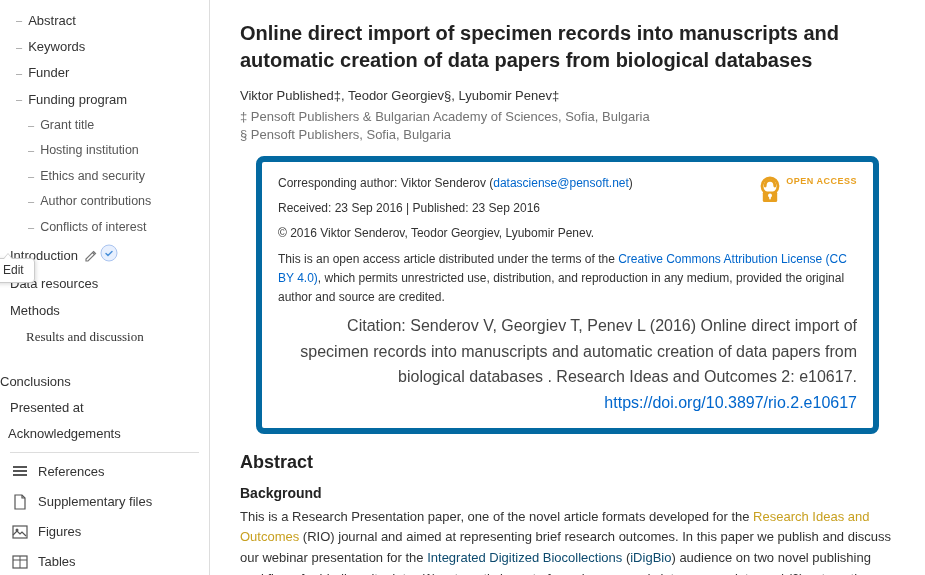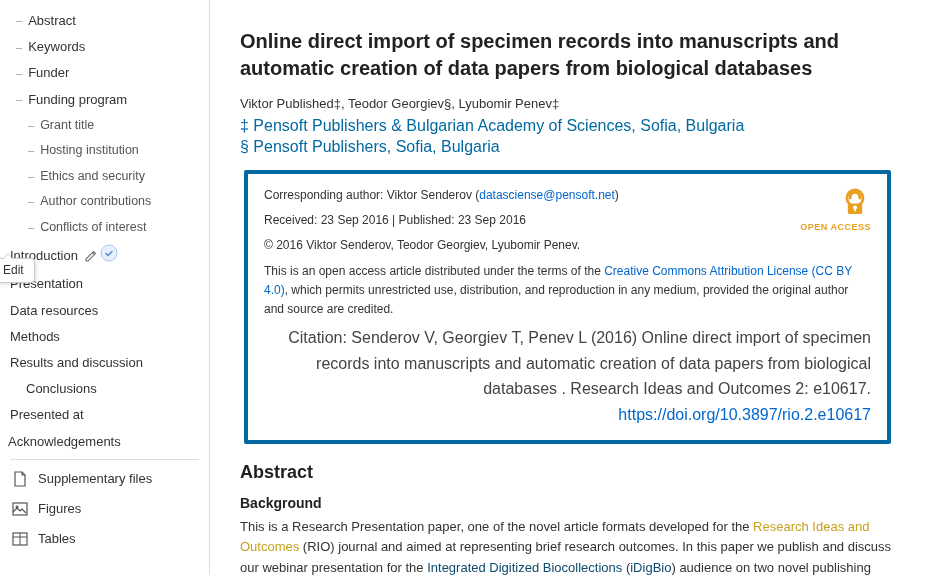--- a/index.html
+++ b/index.html
@@ -68,67 +68,67 @@
       display: flex;
       align-items: center;
       justify-content: center;
       flex-shrink: 0;
     }
 
     
     .main {
       flex: 1;
       overflow-y: auto;
-      padding: 28px 30px;
+      padding: 20px 30px;
     }
 
     .article-title {
       font-size: 20px;
       font-weight: bold;
       color: #222;
       line-height: 1.35;
       margin-bottom: 14px;
     }
 
     .authors {
       font-size: 13px;
       color: #333;
       margin-bottom: 6px;
     }
     .affiliation {
-      font-size: 16px;
-      color: #0369a1;
+      font-size: 13px;
+      color: #737373;
       margin-bottom: 3px;
     }
 
     
     .info-box {
-      border: 4px solid #0369a1;
-      border-radius: 2px;
+      border: 6px solid #0369a1;
+      border-radius: 8px;
       padding: 12px 16px;
-      margin: 14px 4px;
+      margin: 14px 16px;
       font-size: 12px;
       color: #333;
       line-height: 1.6;
       position: relative;
     }
     .info-box .corr-line { margin-bottom: 6px; }
     .info-box .dates-line { margin-bottom: 6px; }
     .info-box .copy-line { margin-bottom: 6px; }
     .info-box .license-line { margin-bottom: 6px; }
     .info-box .citation-line { font-size: 16px; color: #444; text-align: right; }
     .info-box a { color: #0066cc; text-decoration: none; }
 
     .open-access-badge {
       position: absolute;
       top: 12px;
       right: 16px;
       display: flex;
-      flex-direction: column;
-      align-items: flex-end;
+      flex-direction: row;
+      align-items: flex-start;
       font-size: 10px;
       color: #e8a020;
       font-weight: bold;
       text-transform: uppercase;
       letter-spacing: 0.5px;
     }
     .oa-icon {
       width: 32px;
       height: 32px;
       margin-bottom: 2px;
@@ -248,45 +248,52 @@
         
         <svg width="18" height="18" viewBox="0 0 18 18">
           <circle cx="9" cy="9" r="8" fill="#e8f0fe" stroke="#aac4f0" stroke-width="1"></circle>
           <path d="M6 9.5l2 2 4-4" stroke="#4a90d9" stroke-width="1.5" fill="none" stroke-linecap="round"></path>
         </svg>
       </span>
       <div class="edit-bubble">Edit</div>
     </div>
 
     <div class="sidebar-item" style="padding-left:10px;">
-      <span>Presentation</span>
-    </div>
-    <div class="sidebar-item" style="padding-left:10px;">
       <span>Data resources</span>
     </div>
     <div class="sidebar-item" style="padding-left:10px;">
       <span>Methods</span>
     </div>
-    <div class="sidebar-item" style="padding-left:10px;">
+    <div class="sidebar-item" style="padding-left:26px;font-family:Liberation Serif, serif;">
       <span>Results and discussion</span>
     </div>
-    <div class="sidebar-item" style="padding-left:26px;">
+    <div class="sidebar-item" style="padding-left:0;margin-top:19px;">
       <span>Conclusions</span>
     </div>
     <div class="sidebar-item" style="padding-left:10px;">
       <span>Presented at</span>
     </div>
     <div class="sidebar-item" style="padding-left:8px;">
       <span>Acknowledgements</span>
     </div>
   </div>
 
   <div class="sidebar-divider"></div>
 
   <div class="sidebar-section">
+    <div class="sidebar-icon-item">
+      <div class="icon-box">
+        <svg width="16" height="16" viewBox="0 0 16 16">
+          <rect x="1" y="2" width="14" height="2" fill="#555"></rect>
+          <rect x="1" y="6" width="14" height="2" fill="#555"></rect>
+          <rect x="1" y="10" width="14" height="2" fill="#555"></rect>
+        </svg>
+      </div>
+      <span>References</span>
+    </div>
     <div class="sidebar-icon-item">
       <div class="icon-box">
         <svg width="14" height="16" viewBox="0 0 14 16">
           <path d="M2 1h7l3 3v11H2V1z" stroke="#555" stroke-width="1.2" fill="none"></path>
           <path d="M9 1v3h3" stroke="#555" stroke-width="1.2" fill="none"></path>
         </svg>
       </div>
       <span>Supplementary files</span>
     </div>
     <div class="sidebar-icon-item">

